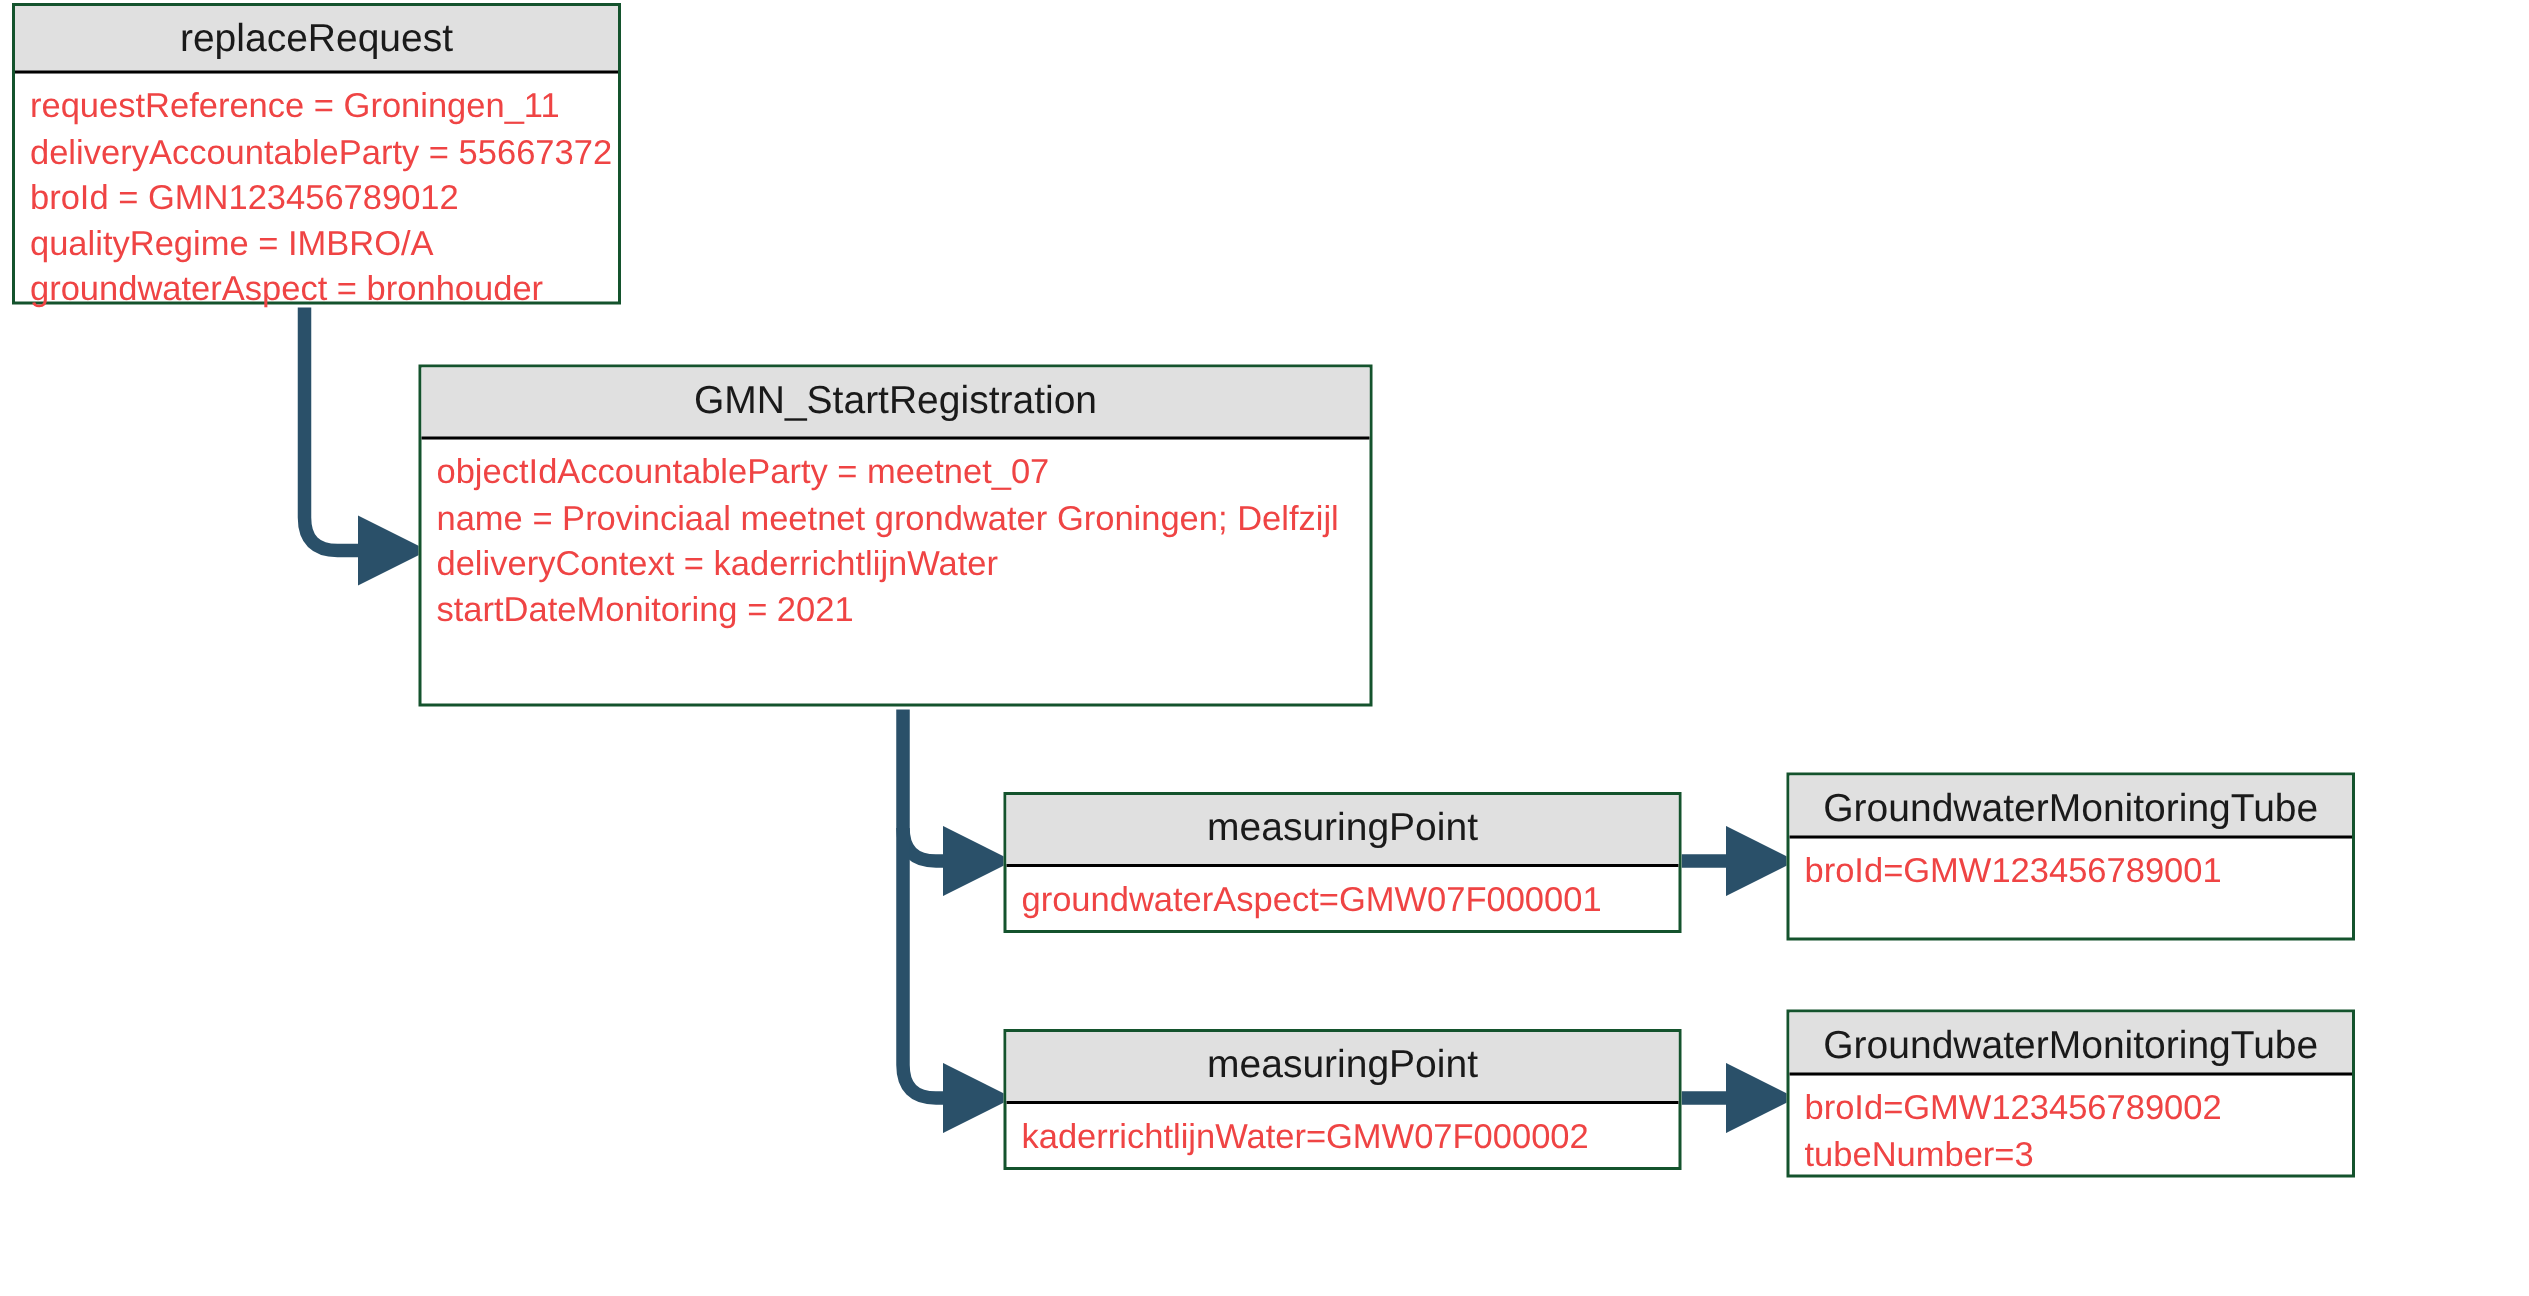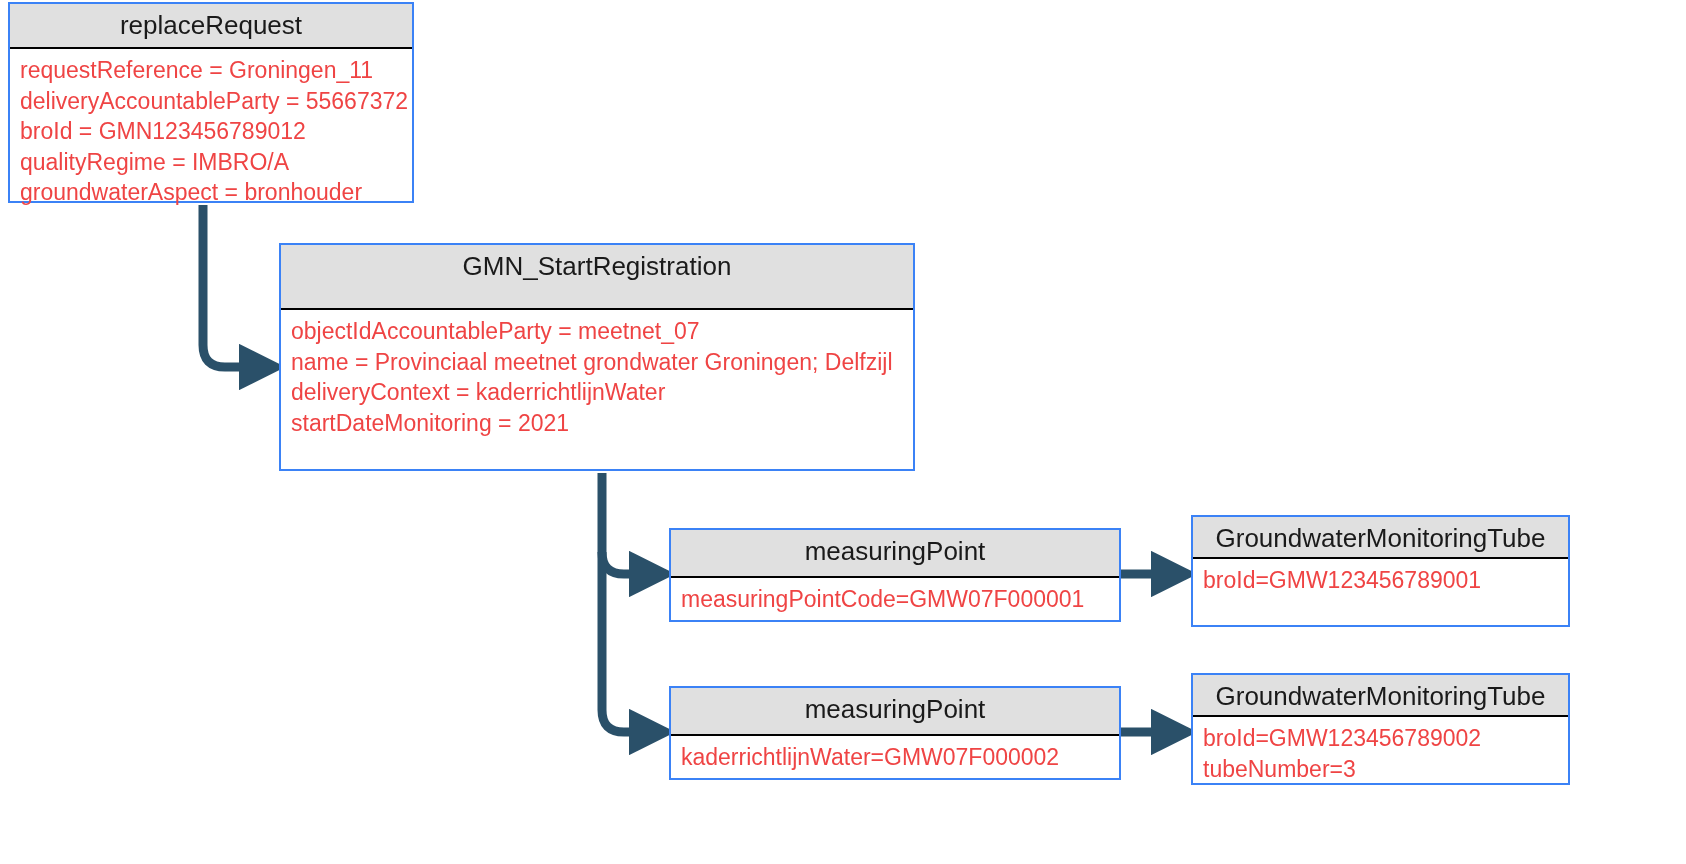--- a/index.html
+++ b/index.html
@@ -14,21 +14,21 @@
   #canvas {
     position: relative;
     width: 1686px;
     height: 864px;
     background: #ffffff;
     overflow: hidden;
   }
   .uml-box {
     position: absolute;
     box-sizing: border-box;
-    border: 2px solid #3b82f6;
+    border: 2px solid #14532d;
     background: #ffffff;
   }
   .uml-header {
     box-sizing: border-box;
     background: #e0e0e0;
     border-bottom: 2px solid #000000;
     text-align: center;
     font-size: 26px;
     color: #1a1a1a;
     line-height: 1.15;
@@ -52,21 +52,21 @@
     left: 0;
     top: 0;
     width: 1686px;
     height: 864px;
     pointer-events: none;
   }
   
   #box-replace-request   { left: 8px;    top: 2px;   width: 406px; height: 201px; }
   #box-replace-request .uml-header { height: 45px; }
   #box-gmn-start         { left: 279px;  top: 243px; width: 636px; height: 228px; }
-  #box-gmn-start .uml-header { height: 65px; }
+  #box-gmn-start .uml-header { height: 48px; }
   #box-mp-1              { left: 669px;  top: 528px; width: 452px; height: 94px; }
   #box-mp-1 .uml-header  { height: 48px; }
   #box-mp-2              { left: 669px;  top: 686px; width: 452px; height: 94px; }
   #box-mp-2 .uml-header  { height: 48px; }
   #box-tube-1            { left: 1191px; top: 515px; width: 379px; height: 112px; }
   #box-tube-1 .uml-header { height: 42px; }
   #box-tube-2            { left: 1191px; top: 673px; width: 379px; height: 112px; }
   #box-tube-2 .uml-header { height: 42px; }
 </style>
 </head>
@@ -109,21 +109,21 @@
       <div class="attr">objectIdAccountableParty = meetnet_07</div>
       <div class="attr">name = Provinciaal meetnet grondwater Groningen; Delfzijl</div>
       <div class="attr">deliveryContext = kaderrichtlijnWater</div>
       <div class="attr">startDateMonitoring = 2021</div>
     </div>
   </div>
 
   <div class="uml-box" id="box-mp-1">
     <div class="uml-header">measuringPoint</div>
     <div class="uml-body">
-      <div class="attr">measuringPointCode=GMW07F000001</div>
+      <div class="attr">groundwaterAspect=GMW07F000001</div>
     </div>
   </div>
 
   <div class="uml-box" id="box-mp-2">
     <div class="uml-header">measuringPoint</div>
     <div class="uml-body">
       <div class="attr">kaderrichtlijnWater=GMW07F000002</div>
     </div>
   </div>
 

